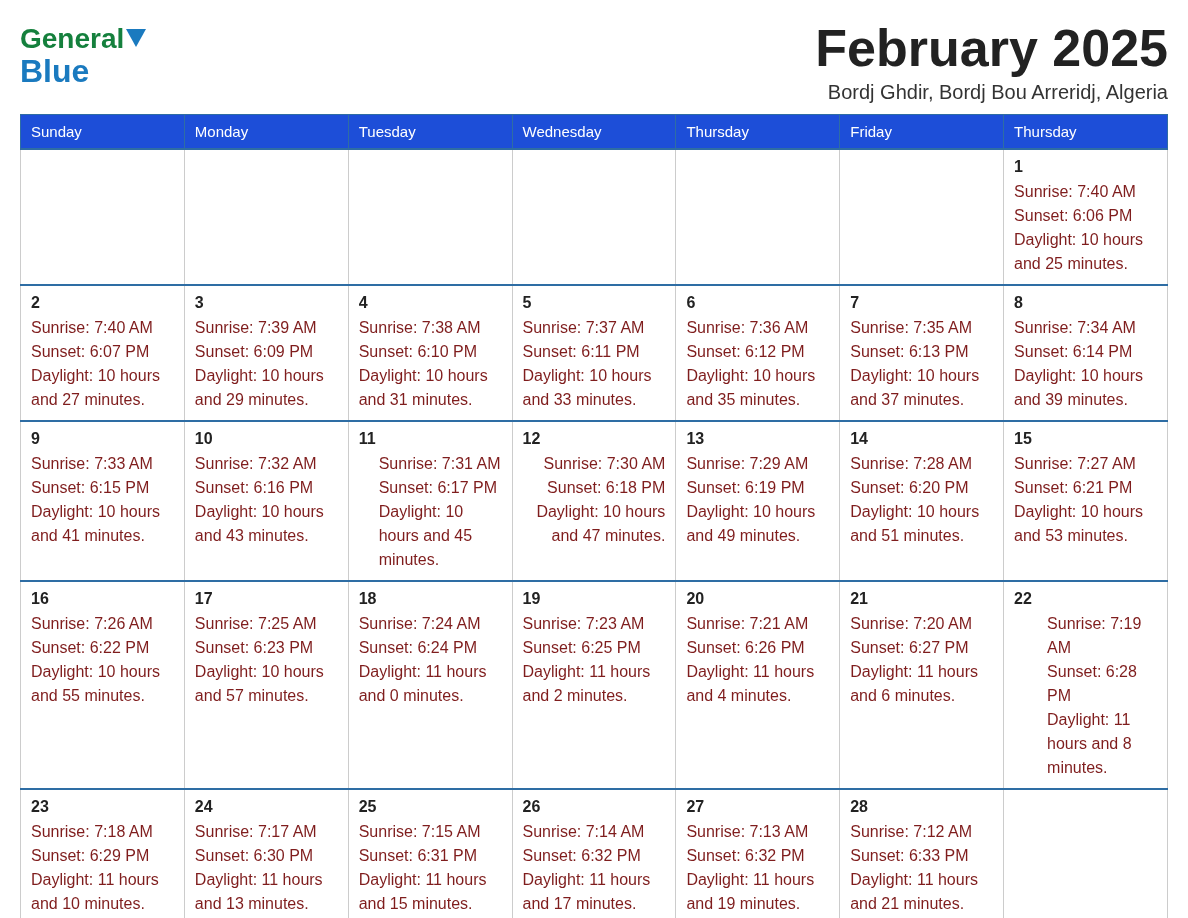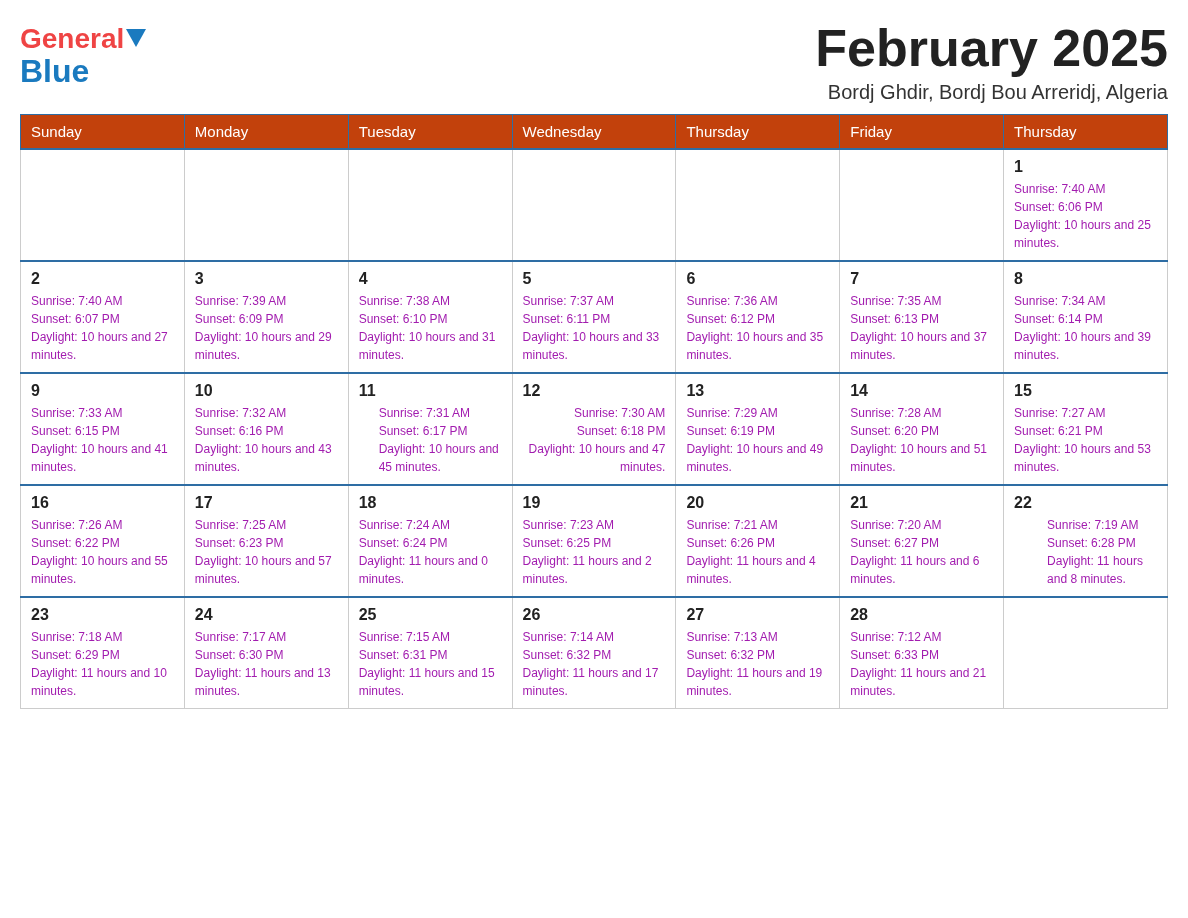--- a/index.html
+++ b/index.html
@@ -18,21 +18,21 @@
     }
     .logo {
       display: flex;
       flex-direction: column;
       align-items: flex-start;
       padding-top: 5px;
     }
     .logo-text {
       font-size: 28px;
       font-weight: bold;
-      color: #ef4444;
+      color: #15803d;
       line-height: 1;
     }
     .logo-line {
       font-size: 32px;
       font-weight: bold;
       color: #1a7abf;
       line-height: 1;
       margin-top: 2px;
     }
     .title-block {
@@ -48,21 +48,21 @@
       font-size: 20px;
       color: #333;
       margin-top: 4px;
     }
     .calendar {
       width: 100%;
       border-collapse: collapse;
       margin-top: 8px;
     }
     .calendar thead tr th {
-      background-color: #c2410c;
+      background-color: #1d4ed8;
       color: #fff;
       font-size: 15px;
       font-weight: normal;
       padding: 8px 10px;
       text-align: left;
       border: 1px solid #2e6da4;
     }
     .calendar tbody tr td {
       vertical-align: top;
       padding: 8px 10px;
@@ -73,22 +73,22 @@
       min-height: 100px;
     }
     .calendar tbody tr td .day-num {
       font-size: 16px;
       font-weight: bold;
       color: #222;
       display: block;
       margin-bottom: 4px;
     }
     .calendar tbody tr td .day-info {
-      font-size: 12px;
-      color: #a21caf;
+      font-size: 16px;
+      color: #7f1d1d;
       line-height: 1.5;
     }
     .calendar tbody tr td.empty {
       background: #fff;
     }
     .calendar tbody tr:first-child td {
       border-top: 2px solid #2e6da4;
     }
     .row-divider td {
       border-top: 2px solid #2e6da4 !important;

